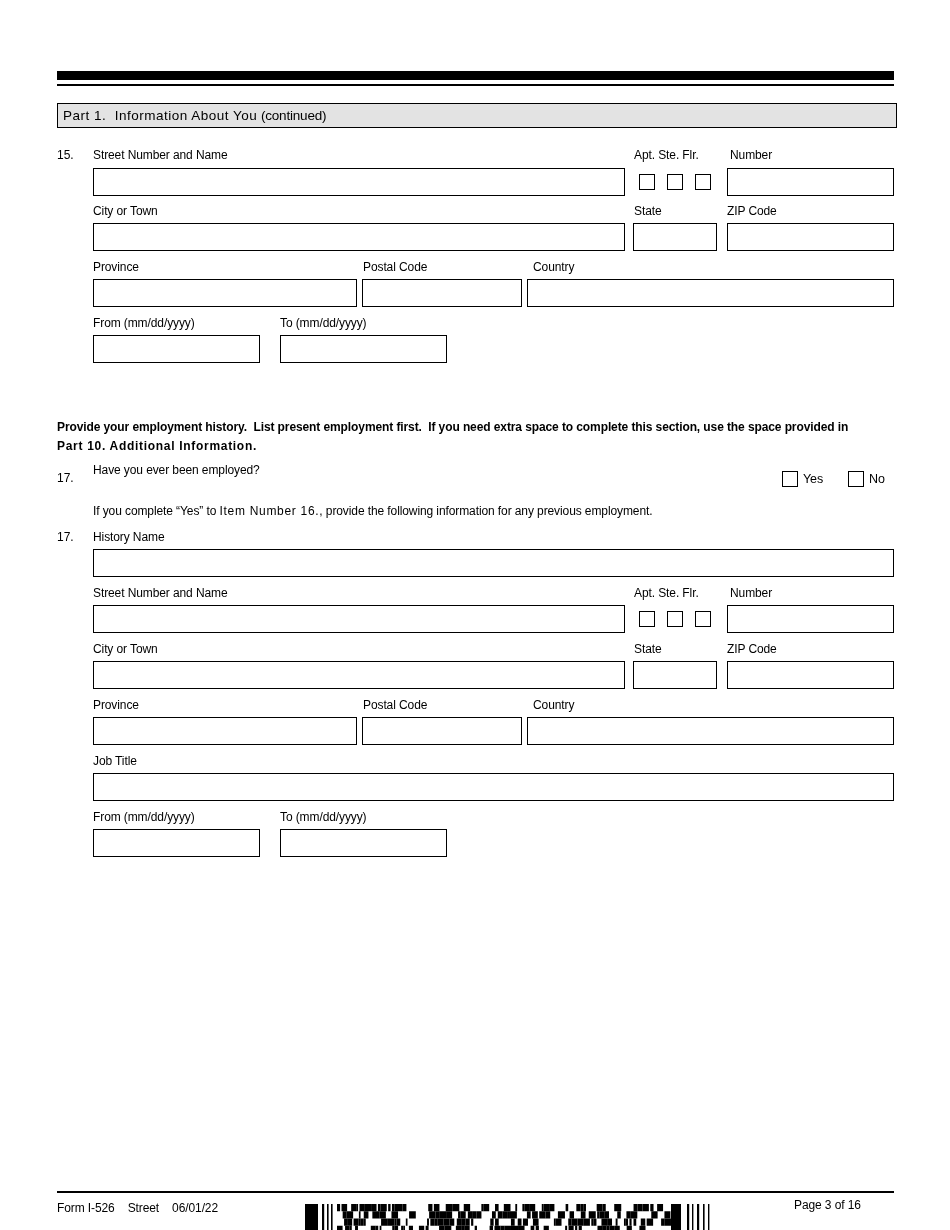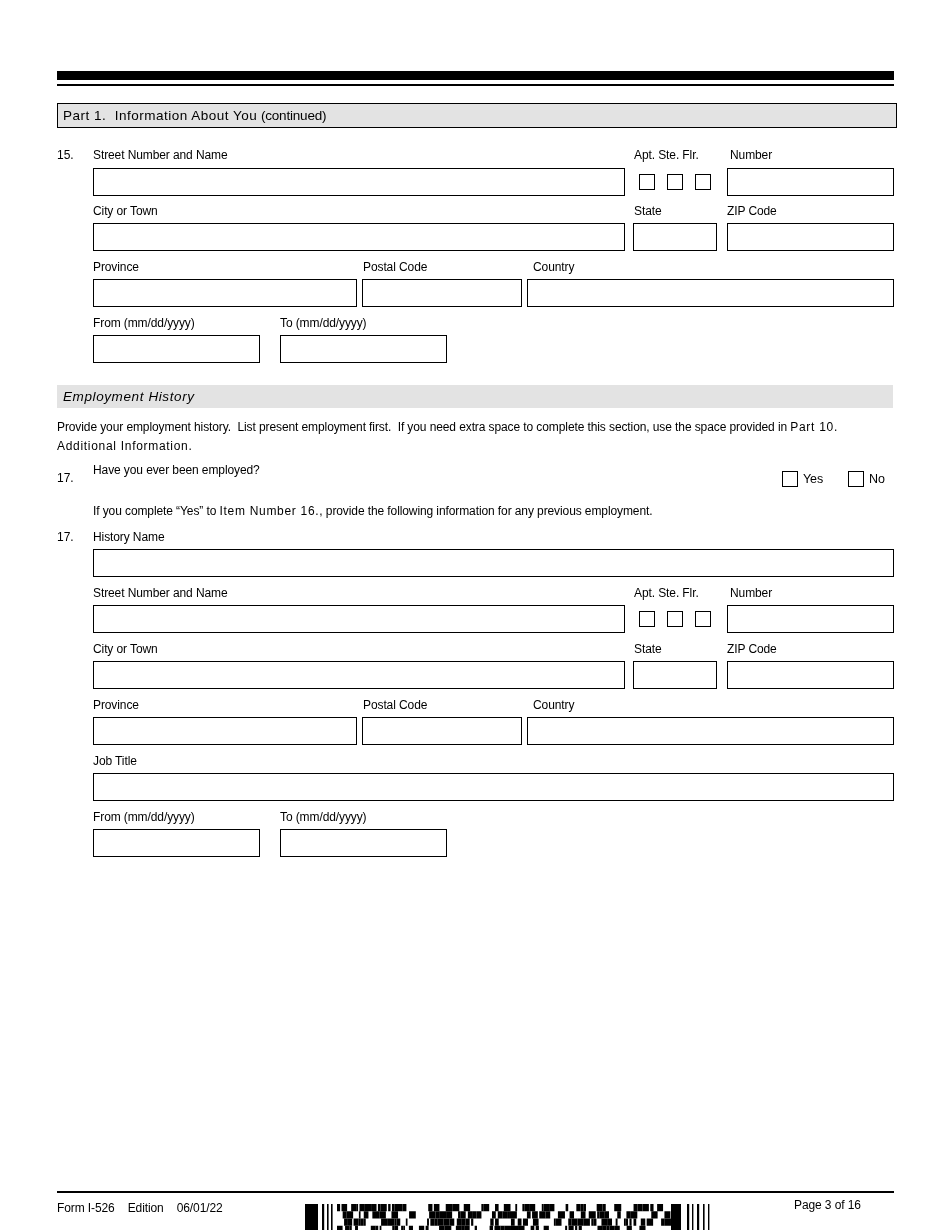--- a/index.html
+++ b/index.html
@@ -71,24 +71,21 @@
   <div class="abs lbl" data-bind="labels.country" style="left:533px;top:241px;">Country</div>
   <input type="text" class="tin" style="left: 93px; top: 260px; width: 264px; height: 28px;" aria-label="Province">
   <input type="text" class="tin" style="left: 362px; top: 260px; width: 160px; height: 28px;" aria-label="Postal Code">
   <input type="text" class="tin" style="left: 527px; top: 260px; width: 367px; height: 28px;" aria-label="Country">
 
   <div class="abs lbl" data-bind="labels.date_from" style="left:93px;top:297px;">From (mm/dd/yyyy)</div>
   <div class="abs lbl" data-bind="labels.date_to" style="left:280px;top:297px;">To (mm/dd/yyyy)</div>
   <input type="text" class="tin" style="left: 93px; top: 316px; width: 167px; height: 28px;" aria-label="From (mm/dd/yyyy)">
   <input type="text" class="tin" style="left: 280px; top: 316px; width: 167px; height: 28px;" aria-label="To (mm/dd/yyyy)">
 
-  <div class="abs section-header">
-    <span data-bind="employment.section_title">Employment History</span>
-  </div>
-  <div class="abs para" style="left:57px;top:399px;width:818px;">
+  <div class="abs para" style="left:57px;top:399px;width:818px;font-weight:bold;">
     <span data-bind="employment.intro_text">Provide your employment history.  List present employment first.  If you need extra space to complete this section, use the space provided in </span><span class="emph" data-bind="employment.intro_ref">Part 10. Additional Information.</span>
   </div>
 
   <div class="abs itemnum" data-bind="item16.number" style="left:57px;top:452px;">17.</div>
   <div class="abs lbl" data-bind="item16.question" style="left:93px;top:444px;">Have you ever been employed?</div>
   <input type="checkbox" class="cb" style="left: 782px; top: 452px;">
   <div class="abs lbl" data-bind="labels.yes" style="left:803px;top:453px;font-size:12.5px;">Yes</div>
   <input type="checkbox" class="cb" style="left: 848px; top: 452px;">
   <div class="abs lbl" data-bind="labels.no" style="left:869px;top:453px;font-size:12.5px;">No</div>
 
@@ -126,21 +123,21 @@
   <div class="abs lbl" data-bind="labels.job_title" style="left:93px;top:735px;">Job Title</div>
   <input type="text" class="tin" style="left: 93px; top: 754px; width: 801px; height: 28px;" aria-label="Job Title">
 
   <div class="abs lbl" data-bind="labels.date_from" style="left:93px;top:791px;">From (mm/dd/yyyy)</div>
   <div class="abs lbl" data-bind="labels.date_to" style="left:280px;top:791px;">To (mm/dd/yyyy)</div>
   <input type="text" class="tin" style="left: 93px; top: 810px; width: 167px; height: 28px;" aria-label="From (mm/dd/yyyy)">
   <input type="text" class="tin" style="left: 280px; top: 810px; width: 167px; height: 28px;" aria-label="To (mm/dd/yyyy)">
 
   <div class="abs bar" style="left:57px;top:1172px;width:837px;height:1.7px;"></div>
   <div class="abs footer-left" style="left:57px;top:1179px;">
-    <span data-bind="footer.form_number">Form I-526</span><span data-bind="footer.edition_label">Edition</span><span data-bind="footer.edition_date">06/01/22</span>
+    <span data-bind="footer.form_number">Form I-526</span><span data-bind="footer.edition_label">Street</span><span data-bind="footer.edition_date">06/01/22</span>
   </div>
   <div class="abs" style="left:305px;top:1185px;width:407px;height:29px;">
     <svg id="barcode-svg" width="407" height="29" viewBox="0 0 407 29" xmlns="http://www.w3.org/2000/svg">
         <rect x="0" y="0" w="13" width="13" height="29" fill="#000"></rect>
         <rect x="17" y="0" w="2.2" width="2.2" height="29" fill="#000"></rect>
         <rect x="22" y="0" w="1.6" width="1.6" height="29" fill="#000"></rect>
         <rect x="26" y="0" w="1.6" width="1.6" height="29" fill="#000"></rect>
         <rect x="32" y="0" w="3.107006932864897" width="3.107006932864897" height="7.25" fill="#000"></rect>
         <rect x="36.5070069328649" y="0" w="5.61645778119564" width="5.61645778119564" height="7.25" fill="#000"></rect>
         <rect x="46.15665070624091" y="0" w="5.002907497482374" width="5.002907497482374" height="7.25" fill="#000"></rect>

